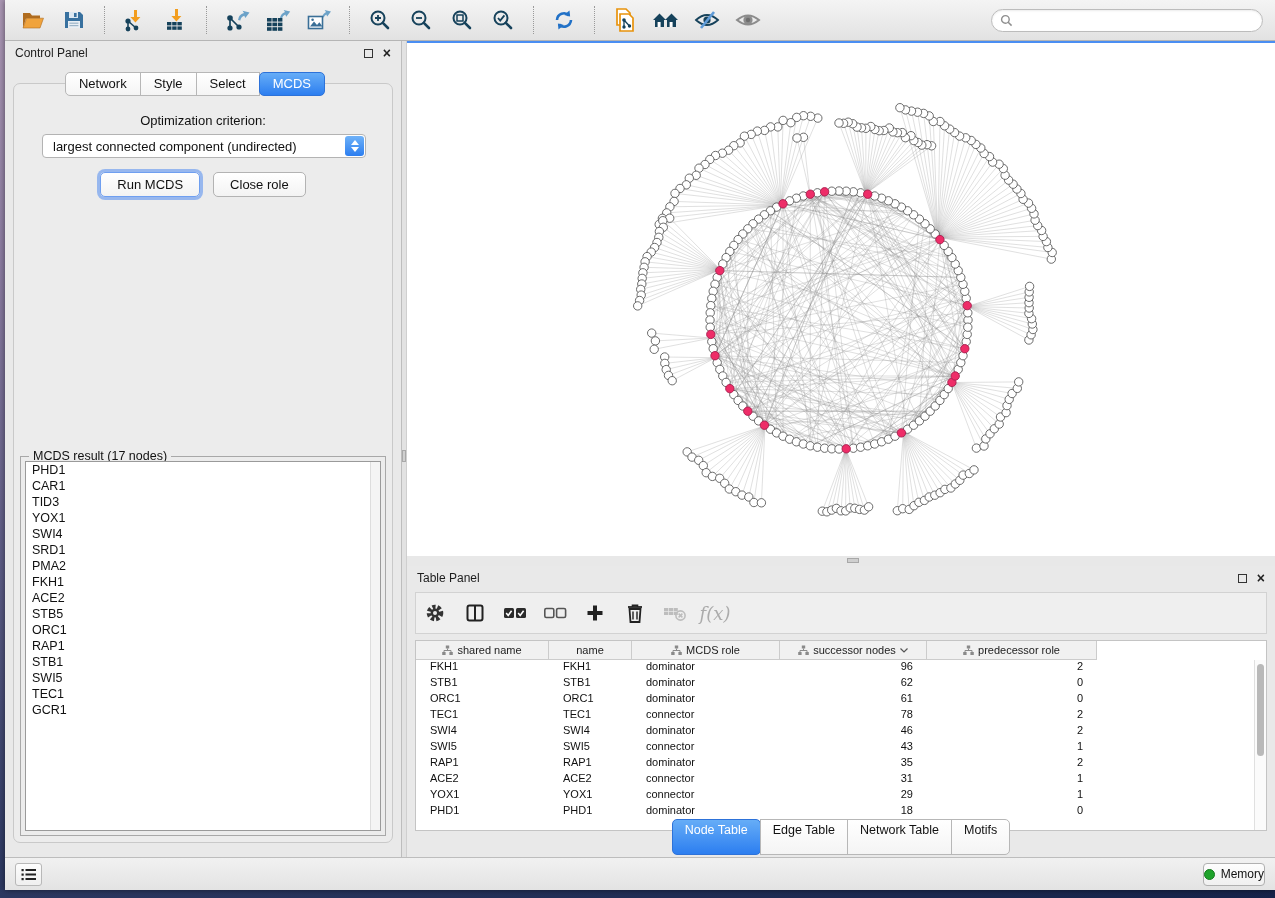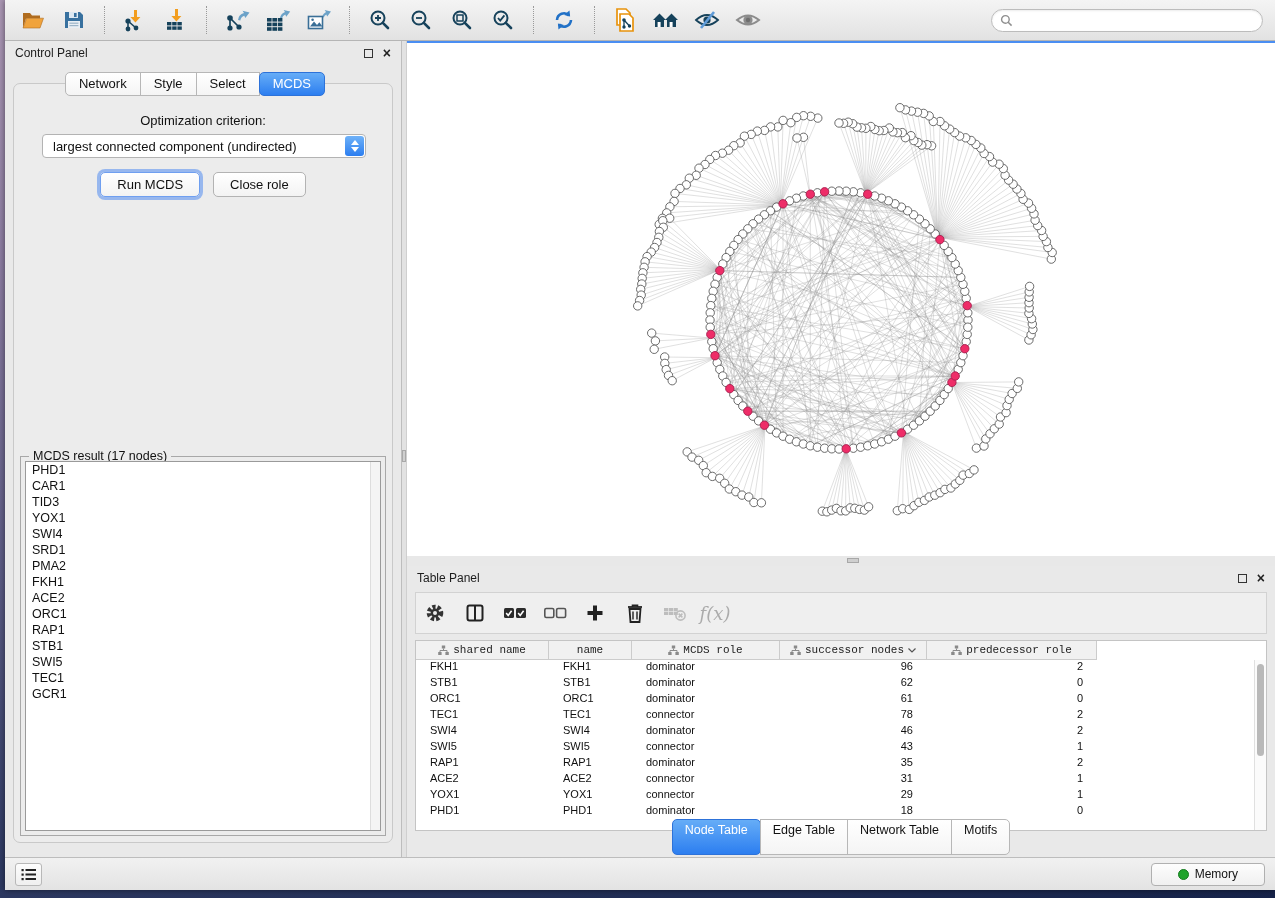--- a/index.html
+++ b/index.html
@@ -60,35 +60,35 @@
   .net-title { font-size:12px; color:#222; }
   .net-canvas { position:absolute; left:0; right:0; top:21px; bottom:0; background:#fff; overflow:hidden; }
   .net-canvas svg { display:block; width:100%; height:100%; }
 
   
   .table-panel { position:absolute; left:402px; right:0; top:566px; bottom:33px; background:#e9e9e9; }
   .tp-toolbar { position:absolute; left:8px; right:8px; top:26px; height:42px; background:#efefef; border:1px solid #d2d2d2; display:flex; align-items:center; gap:10px; padding:0 4px; }
   .tp-btn { width:30px; height:30px; display:flex; align-items:center; justify-content:center; }
   .fx { font-family:"DejaVu Serif",serif; font-style:italic; font-size:18px; color:#ababab; }
   .tp-table { position:absolute; left:8px; right:8px; top:74px; bottom:26px; background:#fff; border:1px solid #c4c4c4; overflow:hidden; }
-  .thead { display:flex; height:19px; font-size:11px; color:#222;font-family:Liberation Mono, monospace; }
+  .thead { display:flex; height:19px; font-size:11px; color:#222; }
   .th { background:#f1f1f1; border-right:1px solid #ccc; border-bottom:1px solid #ccc; display:flex; align-items:center; justify-content:center; gap:4px; }
   .tr { display:flex; height:16px; font-size:11px; color:#111; }
   .td { overflow:hidden; white-space:nowrap; }
   .td.left { padding-left:14px; }
   .td.num { text-align:right; padding-right:14px; }
   .tscroll { position:absolute; top:19px; bottom:0; right:0; width:12px; background:#fbfbfb; border-left:1px solid #e0e0e0; }
   .tscroll .thumb { position:absolute; left:2px; right:2px; top:4px; height:54%; background:#b9b9b9; border-radius:5px; }
   .tp-tabs { position:absolute; left:0; right:0; bottom:2px; display:flex; justify-content:center; }
   .tp-tabs .tab { font-size:12.5px; padding:3px 12px 17px; }
 
   
   .status-bar { position:absolute; left:0; right:0; bottom:0; height:33px; background:linear-gradient(#f1f1f1,#e3e3e3); border-top:1px solid #bdbdbd; display:flex; align-items:center; padding:0 10px; }
   .list-btn { width:27px; height:23px; background:linear-gradient(#fdfdfd,#efefef); border:1px solid #b8b8b8; border-radius:3px; display:flex; align-items:center; justify-content:center; }
-  .memory-btn { margin-left:auto; height:23px; background:linear-gradient(#fdfdfd,#f0f0f0); border:1px solid #b0b0b0; border-radius:4px; display:flex; align-items:center; gap:6px; padding:0 26px; font-size:12px; color:#111; }
+  .memory-btn { margin-left:auto; height:23px; background:linear-gradient(#fdfdfd,#f0f0f0); border:1px solid #b0b0b0; border-radius:4px; display:flex; align-items:center; gap:6px; padding:0 0; font-size:12px; color:#111; }
   .memory-dot { width:11px; height:11px; border-radius:50%; background:#1fa32b; border:1px solid #157a1e; }
 </style>
 </head>
 <body>
 
 <div class="wallpaper"></div>
 <div class="app">
 
   <div class="main-toolbar">
     <div class="tb-btn">
@@ -278,20 +278,21 @@
           <div id="mcds-items">
               <div class="mcds-item">PHD1</div>
               <div class="mcds-item">CAR1</div>
               <div class="mcds-item">TID3</div>
               <div class="mcds-item">YOX1</div>
               <div class="mcds-item">SWI4</div>
               <div class="mcds-item">SRD1</div>
               <div class="mcds-item">PMA2</div>
               <div class="mcds-item">FKH1</div>
               <div class="mcds-item">ACE2</div>
+              <div class="mcds-item">STB5</div>
               <div class="mcds-item">ORC1</div>
               <div class="mcds-item">RAP1</div>
               <div class="mcds-item">STB1</div>
               <div class="mcds-item">SWI5</div>
               <div class="mcds-item">TEC1</div>
               <div class="mcds-item">GCR1</div>
             </div>
           <div class="scroll-track"></div>
         </div>
       </div>

